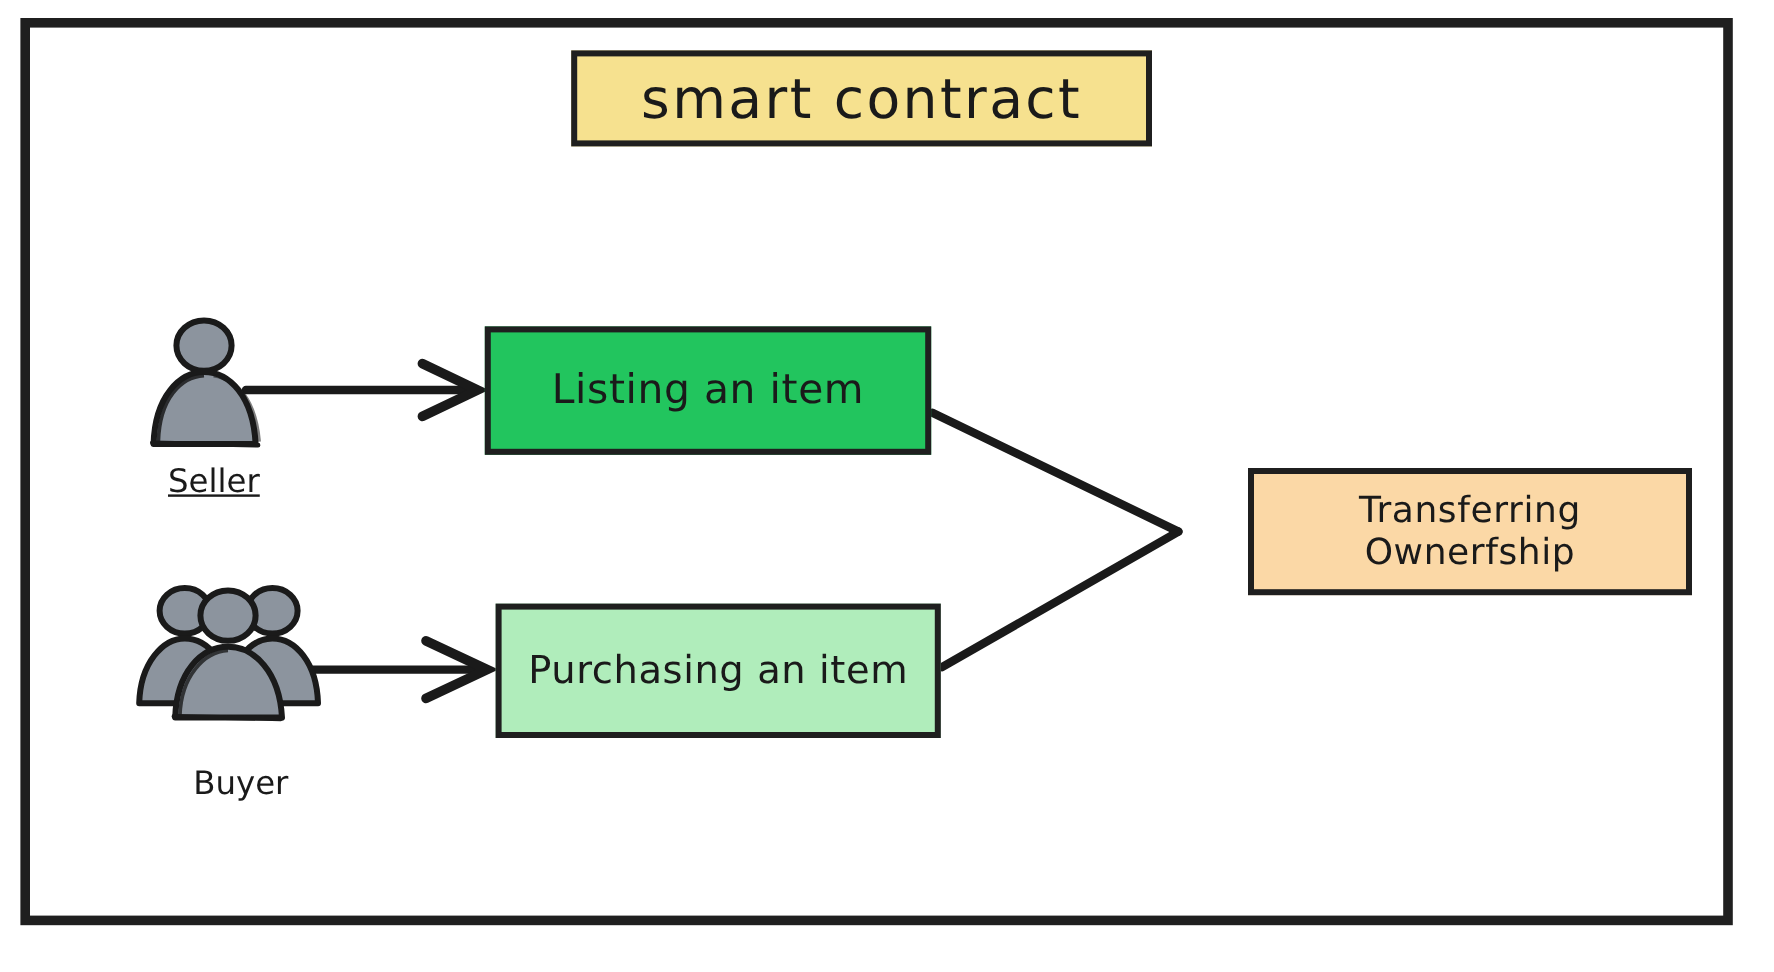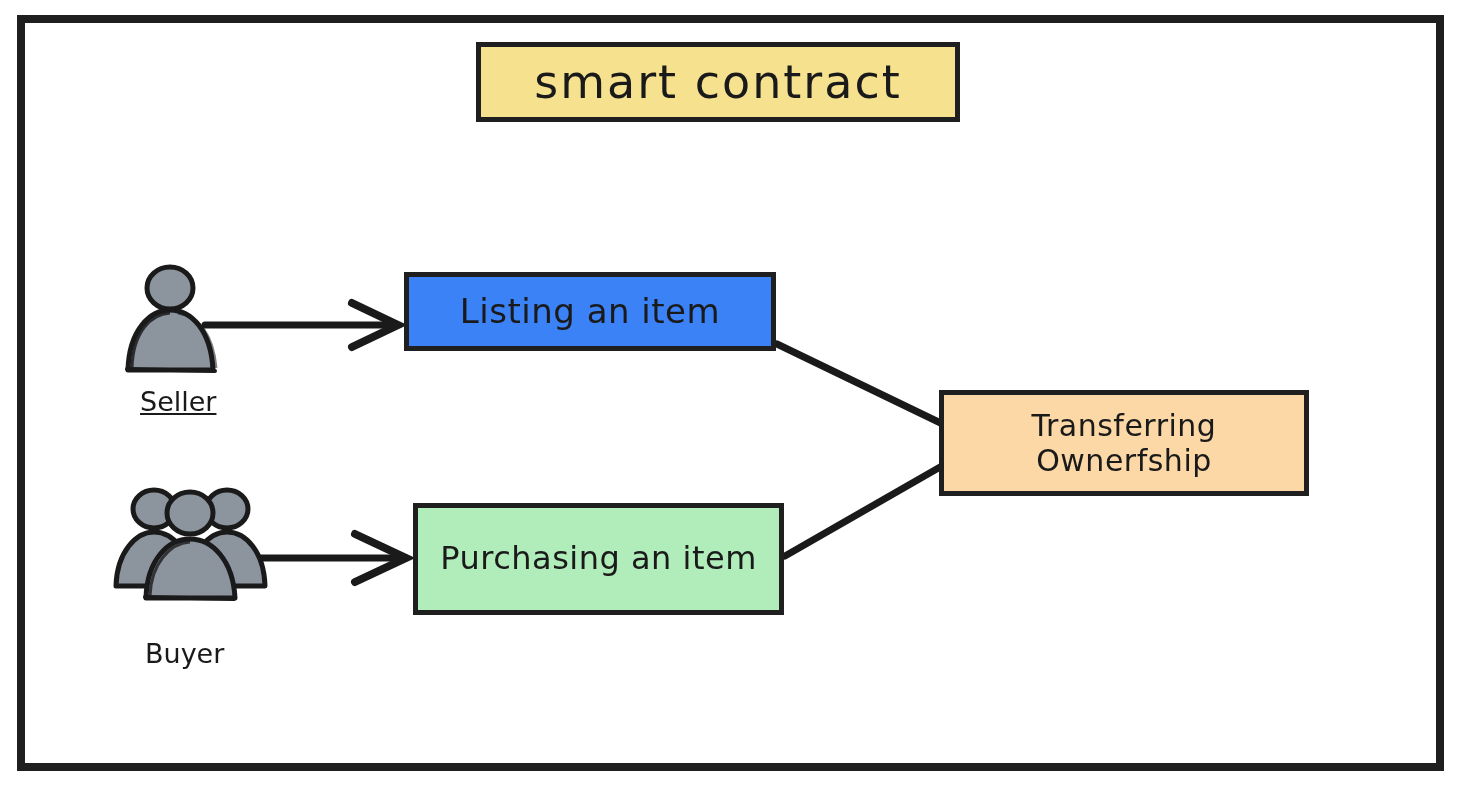--- a/index.html
+++ b/index.html
@@ -54,34 +54,34 @@
     height: 80px;
     background: #f6e18f;
     font-size: 46px;
   }
   #node-title .node-label { letter-spacing: 2px; }
 
   #node-listing {
     left: 404px;
     top: 272px;
     width: 372px;
-    height: 79px;
-    background: #3b82f6;
+    height: 107px;
+    background: #22c55e;
     font-size: 34px;
   }
   #node-purchasing {
     left: 413px;
     top: 503px;
     width: 371px;
     height: 112px;
     background: #b0edbb;
     font-size: 32px;
   }
   #node-transfer {
-    left: 939px;
+    left: 1040px;
     top: 390px;
     width: 370px;
     height: 106px;
     background: #fbd8a6;
     font-size: 30px;
   }
 
   
   .actor {
     position: absolute;
@@ -89,21 +89,21 @@
   .actor-label {
     position: absolute;
     color: #1a1a1a;
     font-family: "DejaVu Sans", sans-serif;
     font-size: 27px;
     white-space: nowrap;
   }
   #actor-seller { left: 118px; top: 258px; width: 110px; height: 125px; }
   #actor-seller-label { left: 140px; top: 386px; text-decoration: underline; }
   #actor-buyer { left: 108px; top: 482px; width: 165px; height: 125px; }
-  #actor-buyer-label { left: 145px; top: 638px; }
+  #actor-buyer-label { left: 161px; top: 638px; }
 
   
   #connectors {
     position: absolute;
     left: 0; top: 0;
     width: 1478px;
     height: 810px;
     pointer-events: none;
   }
 </style>

